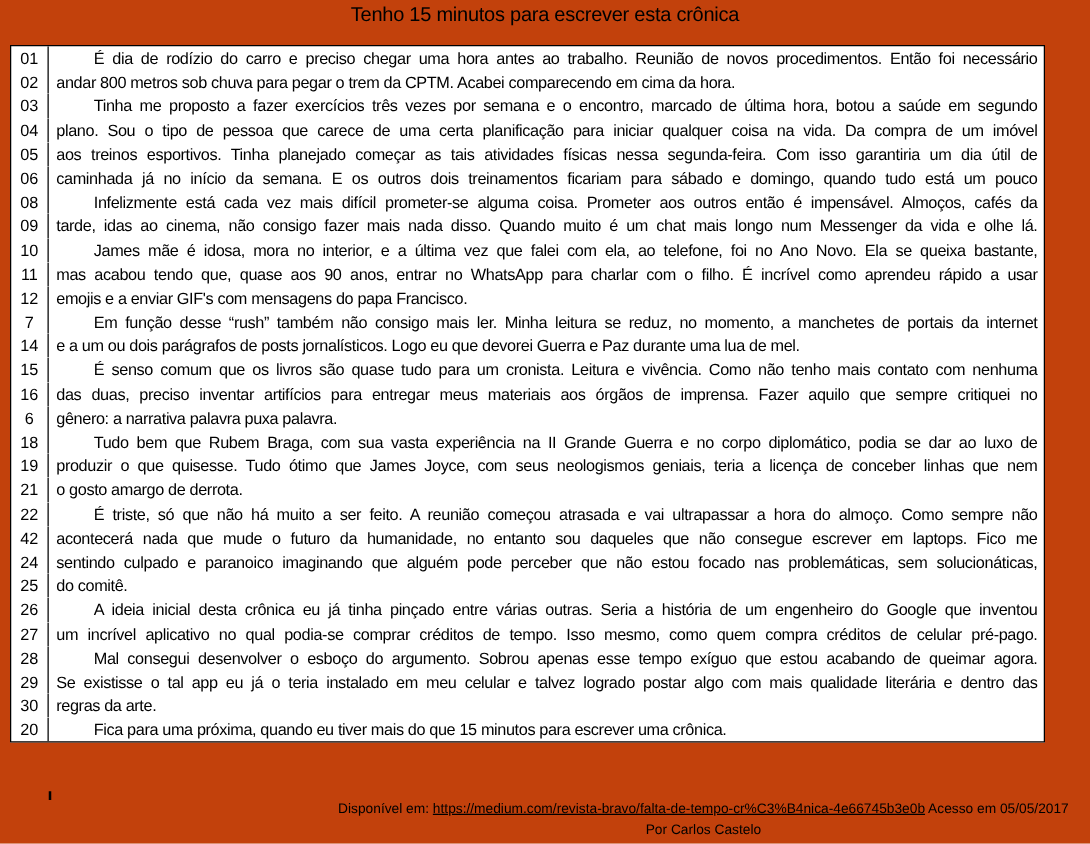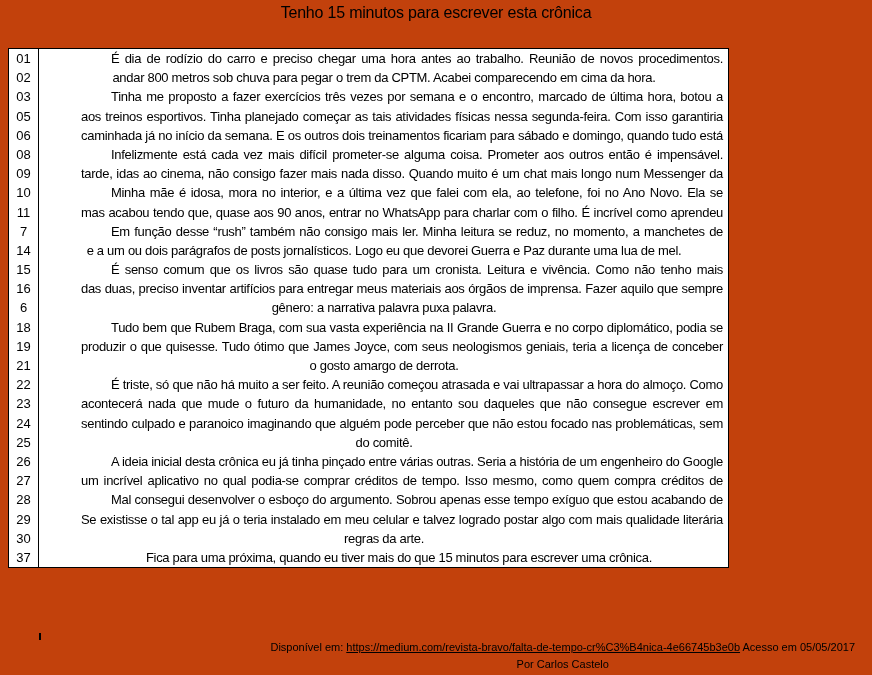--- a/index.html
+++ b/index.html
@@ -17,22 +17,22 @@
     top: 4px;
     left: 0;
     width: 100%;
     text-align: center;
     font-size: 16px;
     letter-spacing: -0.2px;
   }
   .text-table {
     position: absolute;
     left: 8px;
-    top: 48px;
-    width: 721px;
+    top: 36px;
+    width: 828px;
     border: 1.5px solid #000000;
     box-sizing: border-box;
     background: #ffffff;
   }
   .row {
     display: flex;
     height: 19.2px;
     overflow: hidden;
   }
   .num {
@@ -44,28 +44,27 @@
     line-height: 19.2px;
     box-sizing: border-box;
   }
   .txt {
     flex: 1;
     padding: 0 5px 0 6px;
     font-size: 13px;
     line-height: 19.2px;
     letter-spacing: -0.3px;
     white-space: nowrap;
-    text-align: center;
+    text-align: left;
     overflow: hidden;
   }
   .txt.fill {
     white-space: normal;
     text-align: justify;
     text-align-last: justify;
-    margin-left: 36px;
   }
   .txt.indent { text-indent: 30px; }
   .divider-tail {
     position: absolute;
     left: 39px;
     top: 633px;
     width: 1.5px;
     height: 7px;
     background: #000000;
   }
@@ -100,44 +99,52 @@
       </div>
       <div class="row">
         <div class="num">02</div>
         <div class="txt">andar 800 metros sob chuva para pegar o trem da CPTM. Acabei comparecendo em cima da hora.</div>
       </div>
       <div class="row">
         <div class="num">03</div>
         <div class="txt indent fill">Tinha me proposto a fazer exercícios três vezes por semana e o encontro, marcado de última hora, botou a saúde em segundo</div>
       </div>
       <div class="row">
+        <div class="num">04</div>
+        <div class="txt fill">plano. Sou o tipo de pessoa que carece de uma certa planificação para iniciar qualquer coisa na vida. Da compra de um imóvel</div>
+      </div>
+      <div class="row">
         <div class="num">05</div>
         <div class="txt fill">aos treinos esportivos. Tinha planejado começar as tais atividades físicas nessa segunda-feira. Com isso garantiria um dia útil de</div>
       </div>
       <div class="row">
         <div class="num">06</div>
         <div class="txt fill">caminhada já no início da semana. E os outros dois treinamentos ficariam para sábado e domingo, quando tudo está um pouco</div>
       </div>
       <div class="row">
         <div class="num">08</div>
         <div class="txt indent fill">Infelizmente está cada vez mais difícil prometer-se alguma coisa. Prometer aos outros então é impensável. Almoços, cafés da</div>
       </div>
       <div class="row">
         <div class="num">09</div>
         <div class="txt fill">tarde, idas ao cinema, não consigo fazer mais nada disso. Quando muito é um chat mais longo num Messenger da vida e olhe lá.</div>
       </div>
       <div class="row">
         <div class="num">10</div>
-        <div class="txt indent fill">Minha mãe é idosa, mora no interior, e a última vez que falei com ela, ao telefone, foi no Ano Novo. Ela se queixa bastante,</div>
+        <div class="txt indent fill">James mãe é idosa, mora no interior, e a última vez que falei com ela, ao telefone, foi no Ano Novo. Ela se queixa bastante,</div>
       </div>
       <div class="row">
         <div class="num">11</div>
         <div class="txt fill">mas acabou tendo que, quase aos 90 anos, entrar no WhatsApp para charlar com o filho. É incrível como aprendeu rápido a usar</div>
       </div>
       <div class="row">
+        <div class="num">12</div>
+        <div class="txt">emojis e a enviar GIF's com mensagens do papa Francisco.</div>
+      </div>
+      <div class="row">
         <div class="num">7</div>
         <div class="txt indent fill">Em função desse “rush” também não consigo mais ler. Minha leitura se reduz, no momento, a manchetes de portais da internet</div>
       </div>
       <div class="row">
         <div class="num">14</div>
         <div class="txt">e a um ou dois parágrafos de posts jornalísticos. Logo eu que devorei Guerra e Paz durante uma lua de mel.</div>
       </div>
       <div class="row">
         <div class="num">15</div>
         <div class="txt indent fill">É senso comum que os livros são quase tudo para um cronista. Leitura e vivência. Como não tenho mais contato com nenhuma</div>
@@ -160,21 +167,21 @@
       </div>
       <div class="row">
         <div class="num">21</div>
         <div class="txt">o gosto amargo de derrota.</div>
       </div>
       <div class="row">
         <div class="num">22</div>
         <div class="txt indent fill">É triste, só que não há muito a ser feito. A reunião começou atrasada e vai ultrapassar a hora do almoço. Como sempre não</div>
       </div>
       <div class="row">
-        <div class="num">23</div>
+        <div class="num">42</div>
         <div class="txt fill">acontecerá nada que mude o futuro da humanidade, no entanto sou daqueles que não consegue escrever em laptops. Fico me</div>
       </div>
       <div class="row">
         <div class="num">24</div>
         <div class="txt fill">sentindo culpado e paranoico imaginando que alguém pode perceber que não estou focado nas problemáticas, sem solucionáticas,</div>
       </div>
       <div class="row">
         <div class="num">25</div>
         <div class="txt">do comitê.</div>
       </div>
@@ -192,21 +199,21 @@
       </div>
       <div class="row">
         <div class="num">29</div>
         <div class="txt fill">Se existisse o tal app eu já o teria instalado em meu celular e talvez logrado postar algo com mais qualidade literária e dentro das</div>
       </div>
       <div class="row">
         <div class="num">30</div>
         <div class="txt">regras da arte.</div>
       </div>
       <div class="row">
-        <div class="num">37</div>
+        <div class="num">20</div>
         <div class="txt indent">Fica para uma próxima, quando eu tiver mais do que 15 minutos para escrever uma crônica.</div>
       </div>
     </div>
   <div class="divider-tail"></div>
 
   <div class="footer">
     <div class="source-line"><span>Disponível em: </span><a class="url">https://medium.com/revista-bravo/falta-de-tempo-cr%C3%B4nica-4e66745b3e0b</a><span> Acesso em 05/05/2017</span></div>
     <div class="author-line">Por Carlos Castelo</div>
   </div>
 

